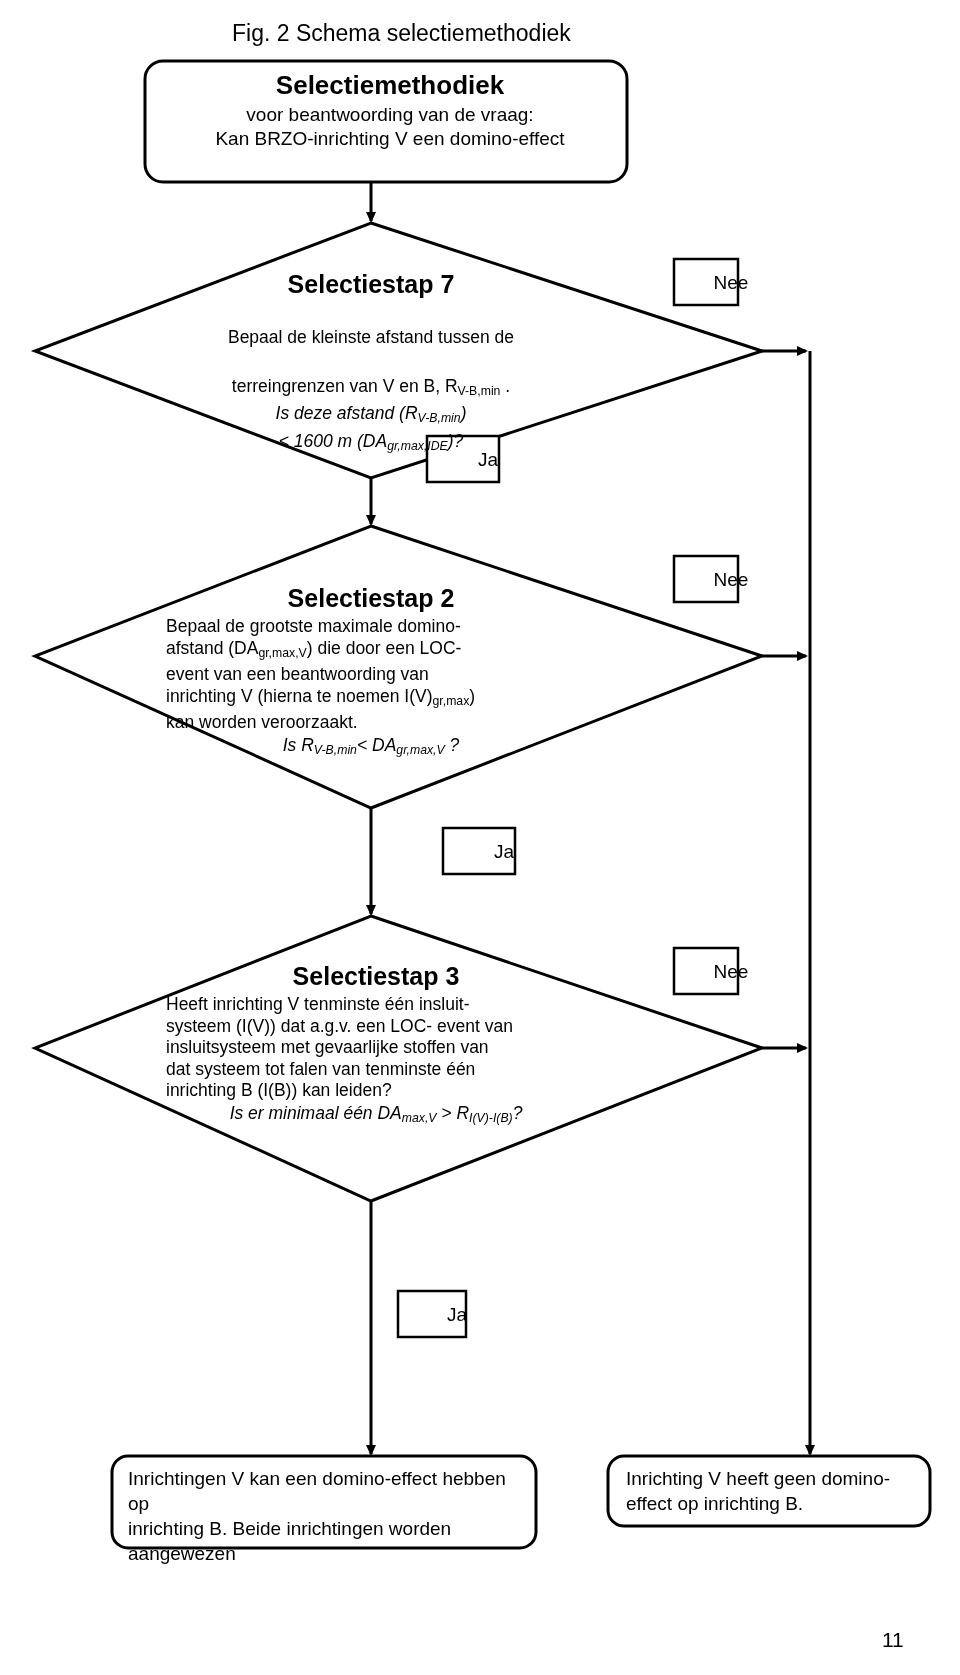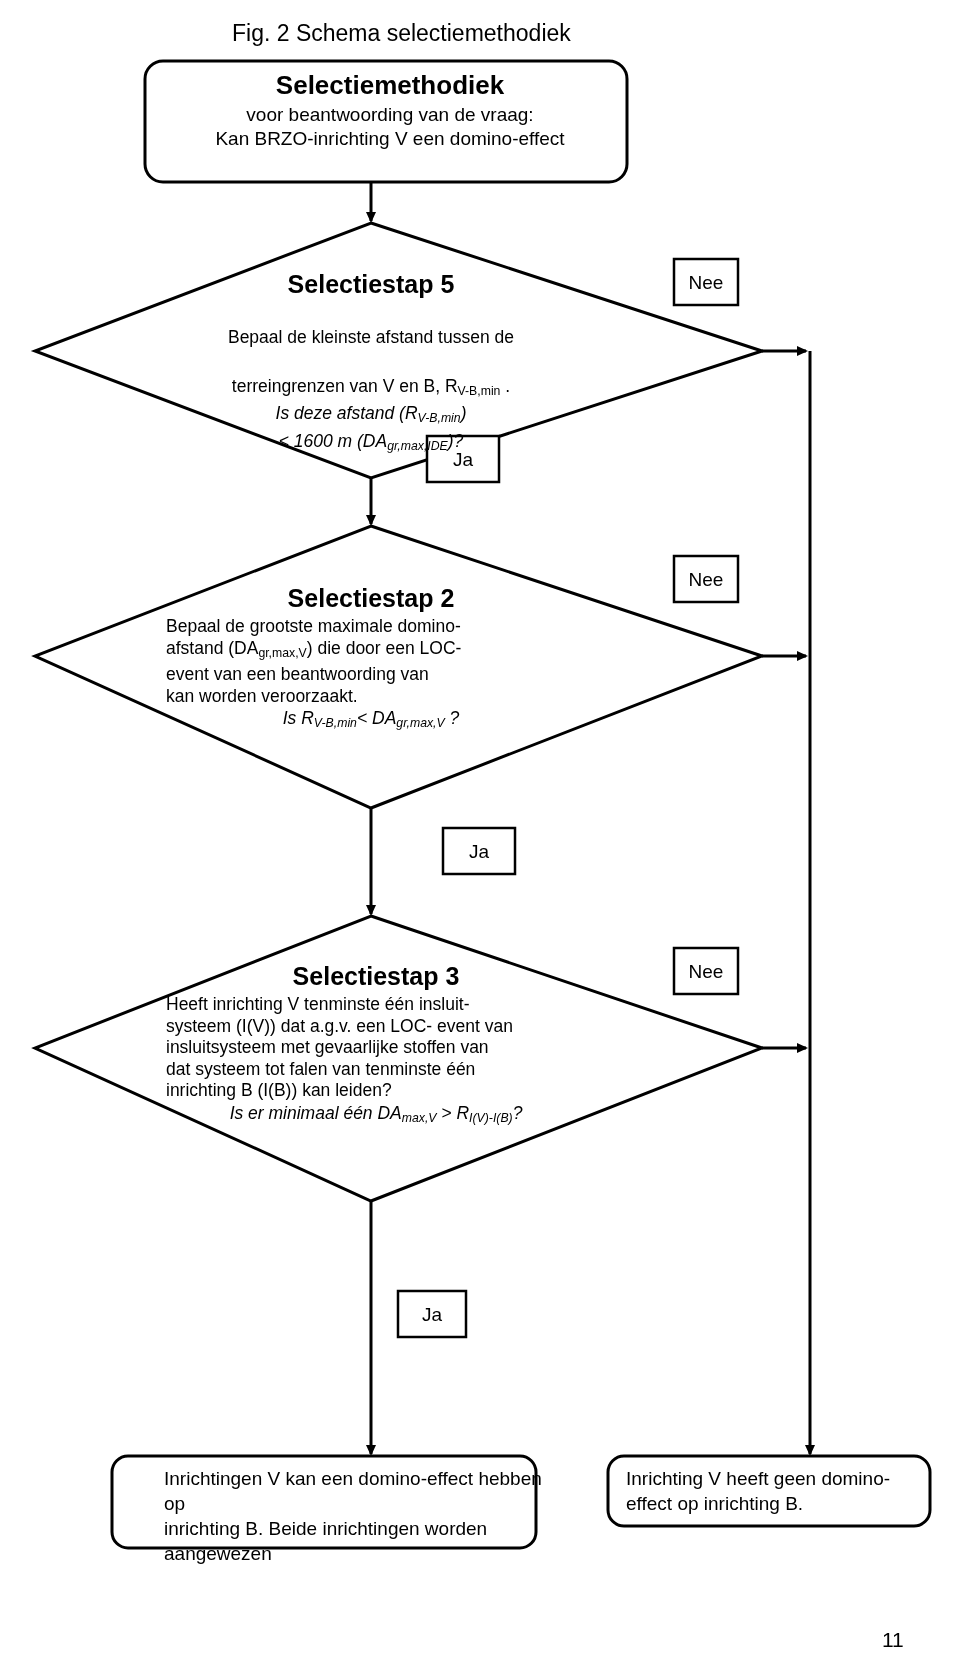--- a/index.html
+++ b/index.html
@@ -62,20 +62,21 @@
   .d1 .ln{text-align:center;margin-top:27px;}
   .d1 .q{text-align:center;}
 
   sub{font-size:0.70em;vertical-align:-0.25em;}
 
   .label-box-text{
     position:absolute;
     font-size:19px;
     line-height:19px;
     text-align:center;
+    margin-left:25px;
   }
 
   .endbox-text{
     position:absolute;
     font-size:19px;
     line-height:25px;
   }
   .endbox-text .ln{display:block;}
 
   .pagenum{
@@ -135,32 +136,33 @@
 
   <div class="txt fig-caption">Fig. 2 Schema selectiemethodiek</div>
 
   <div class="txt startbox-text">
     <span class="ttl">Selectiemethodiek</span>
     <span class="ln">voor beantwoording van de vraag:</span>
     <span class="ln">Kan BRZO-inrichting V een domino-effect</span>
   </div>
 
   <div class="diamond-text d1" style="left:171px; top:252px; width:400px;">
-    <span class="ttl">Selectiestap 5</span>
+    <span class="ttl">Selectiestap 7</span>
     <span class="ln">Bepaal de kleinste afstand tussen de</span>
     <span class="ln"><span>terreingrenzen van V en B, R</span><sub>V-B,min</sub><span> .</span></span>
     <span class="q"><span>Is deze afstand (R</span><sub>V-B,min</sub><span>)</span></span>
     <span class="q"><span>&lt; 1600 m (DA</span><sub>gr,max,IDE</sub><span>)?</span></span>
   </div>
 
   <div class="diamond-text d2" style="left:166px; top:566px; width:410px;">
     <span class="ttl">Selectiestap 2</span>
     <span class="ln">Bepaal de grootste maximale  domino-</span>
     <span class="ln"><span>afstand (DA</span><sub>gr,max,V</sub><span>)  die door een LOC-</span></span>
     <span class="ln">event van een beantwoording van</span>
+    <span class="ln"><span>inrichting V (hierna te noemen I(V)</span><sub>gr,max</sub><span>)</span></span>
     <span class="ln">kan worden veroorzaakt.</span>
     <span class="q" style="text-align:center;"><span>Is R</span><sub>V-B,min</sub><span>&lt;  DA</span><sub>gr,max,V</sub><span> ?</span></span>
   </div>
 
   <div class="diamond-text d3" style="left:166px; top:944px; width:420px;">
     <span class="ttl">Selectiestap 3</span>
     <span class="ln">Heeft inrichting V tenminste één insluit-</span>
     <span class="ln">systeem (I(V)) dat a.g.v. een  LOC- event van</span>
     <span class="ln">insluitsysteem met gevaarlijke stoffen van</span>
     <span class="ln">dat systeem tot falen van tenminste één</span>
@@ -170,21 +172,21 @@
 
   <div class="label-box-text" style="left:674px; top:257px; width:64px;">Nee</div>
   <div class="label-box-text" style="left:427px; top:434px; width:72px;">Ja</div>
 
   <div class="label-box-text" style="left:674px; top:554px; width:64px;">Nee</div>
   <div class="label-box-text" style="left:443px; top:826px; width:72px;">Ja</div>
 
   <div class="label-box-text" style="left:674px; top:946px; width:64px;">Nee</div>
   <div class="label-box-text" style="left:398px; top:1289px; width:68px;">Ja</div>
 
-  <div class="endbox-text" style="left:128px; top:1450px; width:400px;margin-left:36px;">
+  <div class="endbox-text" style="left:128px; top:1450px; width:400px;">
     <span class="ln">Inrichtingen V kan een domino-effect hebben op</span>
     <span class="ln">inrichting B. Beide inrichtingen worden aangewezen</span>
   </div>
 
   <div class="endbox-text" style="left:626px; top:1450px; width:300px;">
     <span class="ln">Inrichting V heeft geen domino-</span>
     <span class="ln">effect op inrichting B.</span>
   </div>
 
   <div class="pagenum">11</div>

